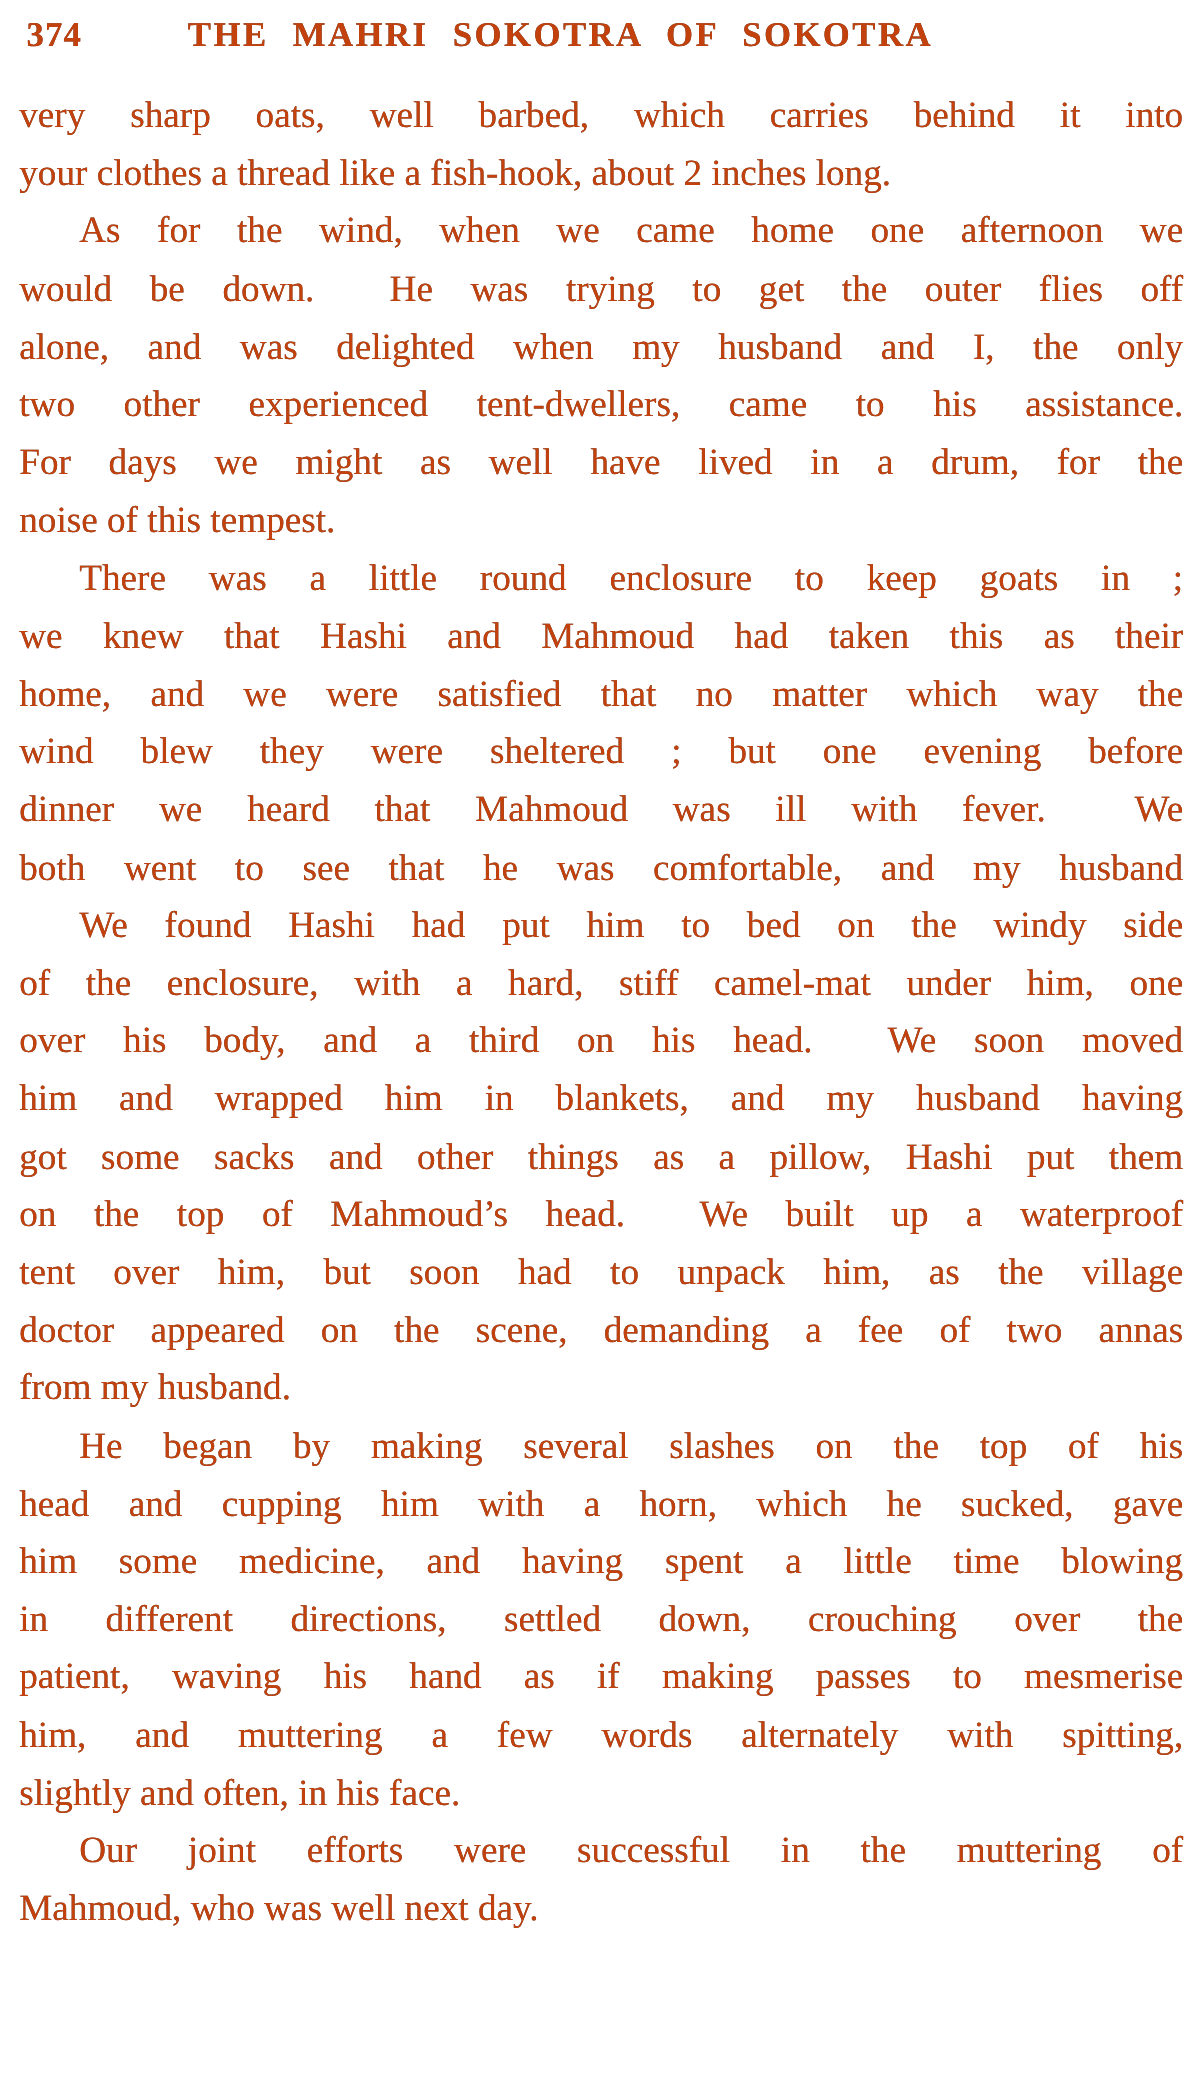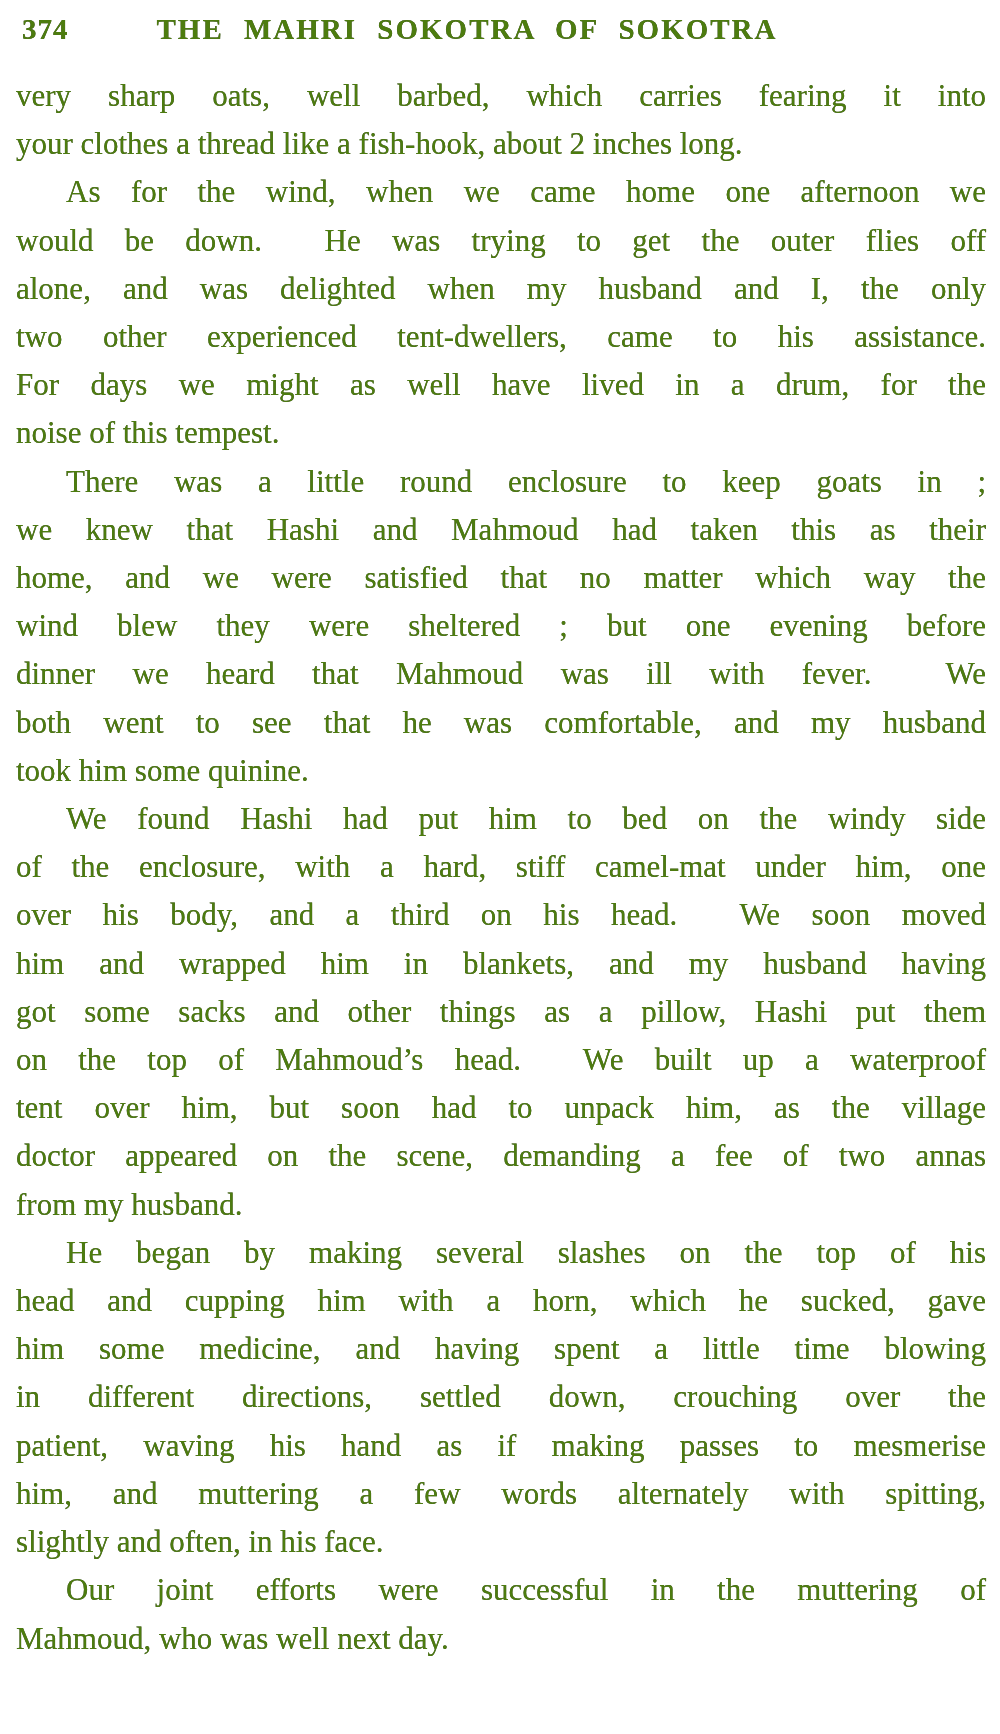--- a/index.html
+++ b/index.html
@@ -46,41 +46,40 @@
     text-align-last: justify;
     white-space: normal;
     hyphens: none;
   }
   .line.last { text-align: right; text-align-last: left; }
   .line.indent { text-indent: 50px; }
 </style>
 </head>
 <body>
 
-<div class="page" style="background: rgb(255, 255, 255); color: #4d7c0f;">
+<div class="page" style="background: rgb(255, 255, 255); color: #c2410c;">
   <div class="header">
     <span class="page-number">374</span>
     <span class="running-title">THE MAHRI SOKOTRA OF SOKOTRA</span>
   </div>
   <div class="body-text">
-      <div class="line">very sharp oats, well barbed, which carries fearing it into</div>
+      <div class="line">very sharp oats, well barbed, which carries behind it into</div>
       <div class="line last">your clothes a thread like a fish-hook, about 2 inches long.</div>
       <div class="line indent">As for the wind, when we came home one afternoon we</div>
       <div class="line">would be down.&nbsp; He was trying to get the outer flies off</div>
       <div class="line">alone, and was delighted when my husband and I, the only</div>
       <div class="line">two other experienced tent-dwellers, came to his assistance.</div>
       <div class="line">For days we might as well have lived in a drum, for the</div>
       <div class="line last">noise of this tempest.</div>
       <div class="line indent">There was a little round enclosure to keep goats in ;</div>
       <div class="line">we knew that Hashi and Mahmoud had taken this as their</div>
       <div class="line">home, and we were satisfied that no matter which way the</div>
       <div class="line">wind blew they were sheltered ; but one evening before</div>
       <div class="line">dinner we heard that Mahmoud was ill with fever.&nbsp; We</div>
       <div class="line">both went to see that he was comfortable, and my husband</div>
-      <div class="line last">took him some quinine.</div>
       <div class="line indent">We found Hashi had put him to bed on the windy side</div>
       <div class="line">of the enclosure, with a hard, stiff camel-mat under him, one</div>
       <div class="line">over his body, and a third on his head.&nbsp; We soon moved</div>
       <div class="line">him and wrapped him in blankets, and my husband having</div>
       <div class="line">got some sacks and other things as a pillow, Hashi put them</div>
       <div class="line">on the top of Mahmoud’s head.&nbsp; We built up a waterproof</div>
       <div class="line">tent over him, but soon had to unpack him, as the village</div>
       <div class="line">doctor appeared on the scene, demanding a fee of two annas</div>
       <div class="line last">from my husband.</div>
       <div class="line indent">He began by making several slashes on the top of his</div>

